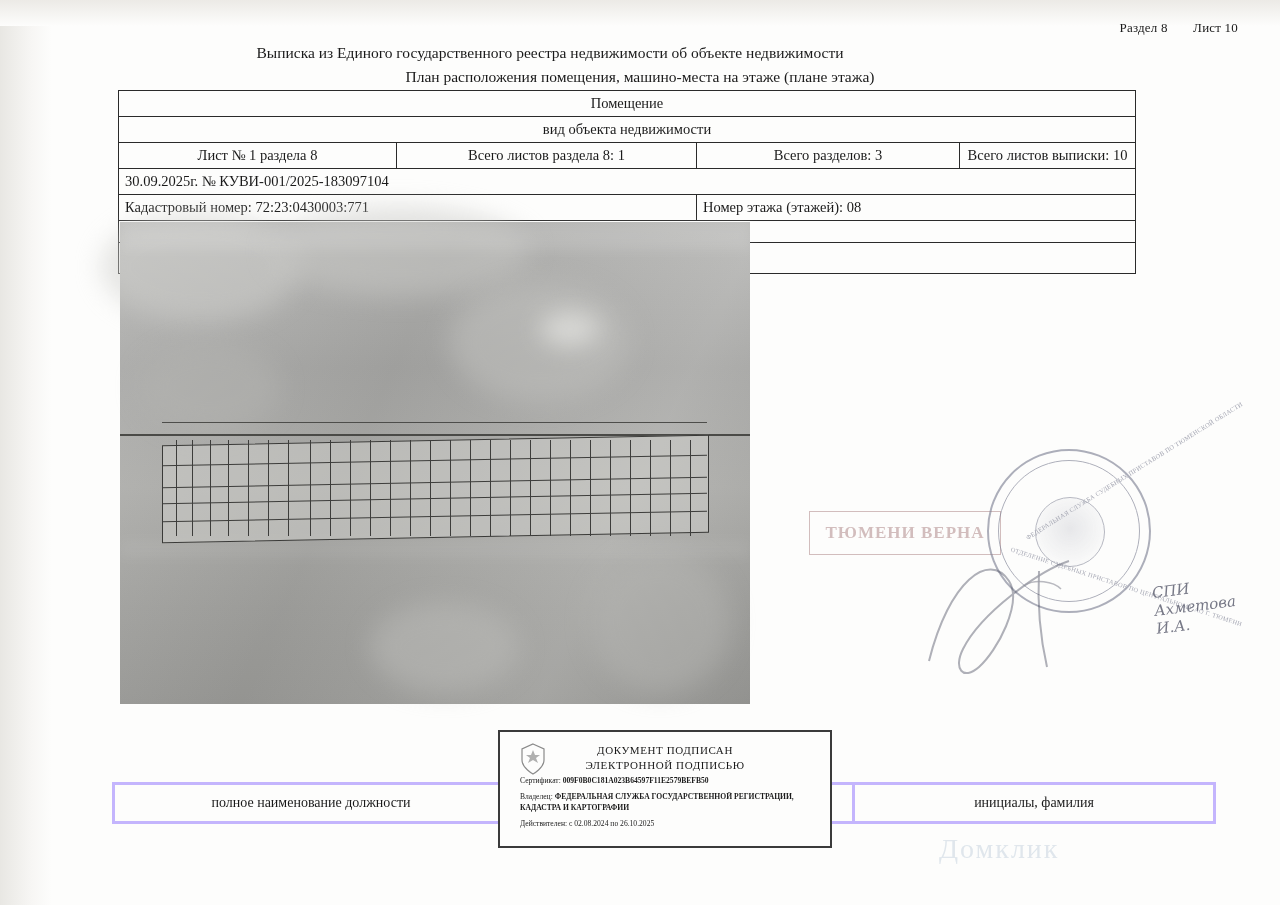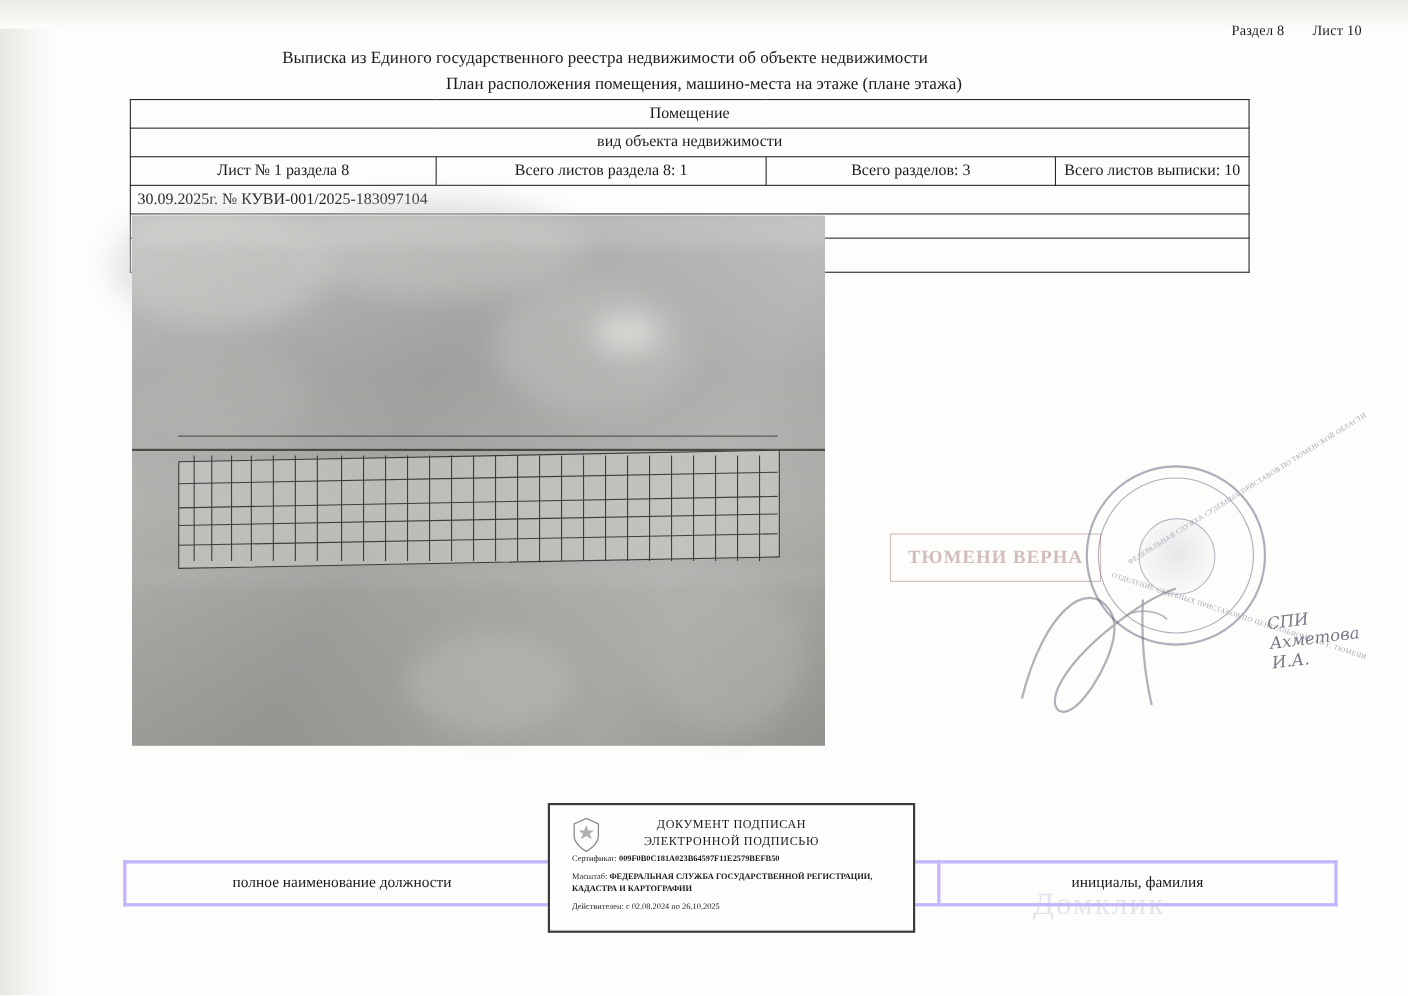--- a/index.html
+++ b/index.html
@@ -302,20 +302,24 @@
       <td class="c" colspan="4">вид объекта недвижимости</td>
     </tr>
     <tr>
       <td class="c" style="width:265px">Лист № 1 раздела 8</td>
       <td class="c" style="width:287px">Всего листов раздела 8: 1</td>
       <td class="c" style="width:250px">Всего разделов: 3</td>
       <td class="c">Всего листов выписки: 10</td>
     </tr>
     <tr>
       <td class="l" colspan="4">30.09.2025г. № КУВИ-001/2025-183097104</td>
+    </tr>
+    <tr>
+      <td class="l" colspan="2">Кадастровый номер: 72:23:0430003:771</td>
+      <td class="l" colspan="2">Номер этажа (этажей): 08</td>
     </tr>
     <tr>
       <td class="plan-cell" colspan="4">
 
         <div class="plan-img">
           <div class="blotch" style="left:-20px;top:-10px;width:200px;height:110px;background:#cfcfcc;"></div>
           <div class="blotch" style="left:150px;top:-16px;width:260px;height:90px;background:#c8c8c5;"></div>
           <div class="blotch" style="left:330px;top:60px;width:180px;height:120px;background:#c2c2bf;"></div>
           <div class="blotch" style="left:20px;top:120px;width:140px;height:90px;background:#b3b3b0;"></div>
           <div class="blotch" style="left:420px;top:90px;width:60px;height:34px;background:#e2e2df;opacity:0.8;"></div>
@@ -405,21 +409,21 @@
       <path d="M15,2 L26,7 L26,18 C26,26 15,32 15,32 C15,32 4,26 4,18 L4,7 Z" fill="none" stroke="#5a5a5a" stroke-width="1.2"></path>
       <path d="M15,8 L17,13 L22,13 L18,16 L20,21 L15,18 L10,21 L12,16 L8,13 L13,13 Z" fill="#6a6a6a" opacity="0.75"></path>
     </svg>
     <div class="t1">ДОКУМЕНТ ПОДПИСАН</div>
     <div class="t2">ЭЛЕКТРОННОЙ ПОДПИСЬЮ</div>
     <div class="small">
       <span>Сертификат:</span>
       <b>009F0B0C181A023B64597F11E2579BEFB50</b>
     </div>
     <div class="small">
-      <span>Масштаб:</span>
+      <span>Владелец:</span>
       <b>ФЕДЕРАЛЬНАЯ СЛУЖБА ГОСУДАРСТВЕННОЙ РЕГИСТРАЦИИ, КАДАСТРА И КАРТОГРАФИИ</b>
     </div>
     <div class="small">
       <span>Действителен:</span>
       <span>с 02.08.2024 по 26.10.2025</span>
     </div>
   </div>
 
 </div>
 

